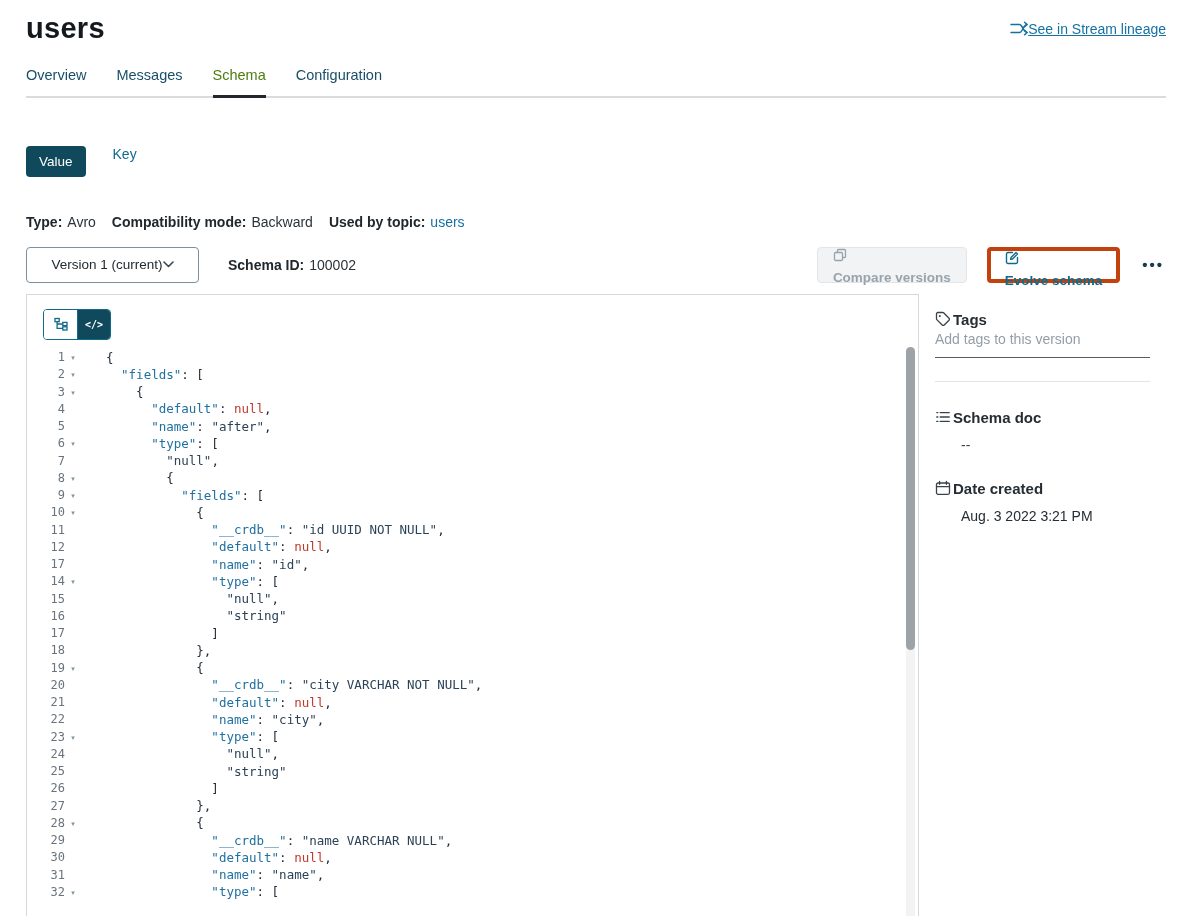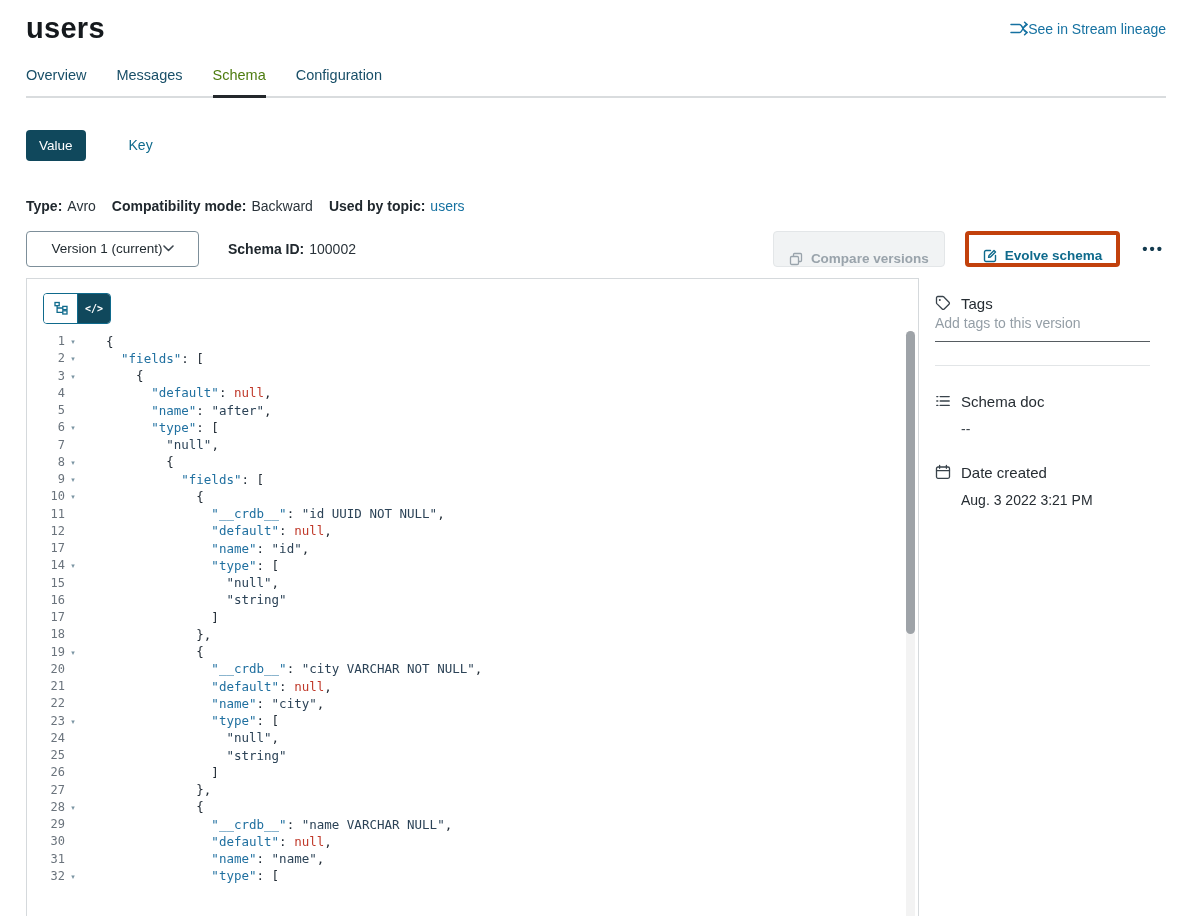--- a/index.html
+++ b/index.html
@@ -6,45 +6,45 @@
   body {
     margin: 0; width: 1189px; height: 916px; overflow: hidden;
     background: #fff; color: #1f272e;
     font-family: "Liberation Sans", sans-serif;
   }
   .page { padding: 0 23px 0 26px; }
 
   
   .topbar { display: flex; align-items: center; justify-content: space-between; padding-top: 12px; }
   h1.title { margin: 0; font-size: 29px; font-weight: 700; color: #15191d; letter-spacing: .3px; }
-  .lineage { display: flex; align-items: center; gap: 0; color: #1571a1; font-size: 14px; cursor: pointer; }
+  .lineage { display: flex; align-items: center; gap: 0; color: #1571a1; font-size: 14px; cursor: pointer; text-decoration: underline; }
 
   
   .tabs { margin-top: 22px; display: flex; gap: 30px; border-bottom: 2px solid #d9dcde; font-size: 14.5px; }
   .tab { padding-bottom: 12px; margin-bottom: -2.5px; border-bottom: 3px solid transparent; color: #194f68; cursor: pointer; }
   .tab.active { color: #4d7c0f; border-bottom-color: #23272b; }
 
   
-  .vk-row { margin-top: 32px; display: flex; align-items: center; gap: 16px; }
+  .vk-row { margin-top: 48px; display: flex; align-items: flex-start; }
   .vk-value { background: #10485c; color: #fff; border: none; border-radius: 4px; height: 31px; padding: 0 13px; font-size: 13.5px; font-family: inherit; cursor: pointer; }
   .vk-key { margin-left: 27px; background: none; border: none; color: #0f6a8c; font-size: 14px; font-family: inherit; cursor: pointer; padding: 0; }
 
   
   .meta { margin-top: 37px; font-size: 14px; display: flex; align-items: center; }
   .meta .seg { margin-right: 16px; }
   .m-label { font-weight: 700; color: #20282e; }
   .m-val { margin-left: 5px; color: #2a333a; }
   .m-link { margin-left: 5px; color: #1571a1; cursor: pointer; }
 
   
   .vrow { margin-top: 17px; display: flex; align-items: center; }
   .select { width: 173px; height: 36px; border: 1px solid #7d8f9a; border-radius: 4px; display: flex; align-items: center; justify-content: center; padding: 0 12px; font-size: 13.5px; color: #222b31; background: #fff; cursor: pointer; }
   .schema-id { margin-left: 29px; font-size: 14px; }
   .right-actions { margin-left: auto; display: flex; align-items: center; gap: 20px; }
-  .btn { height: 36px; display: inline-flex; align-items: flex-end; gap: 8px; border-radius: 4px; font-size: 13.5px; font-weight: 600; font-family: inherit; cursor: pointer; }
+  .btn { height: 36px; display: inline-flex; align-items: flex-start; gap: 8px; border-radius: 4px; font-size: 13.5px; font-weight: 600; font-family: inherit; cursor: pointer; flex-direction: column; }
   .btn-compare { padding: 0 15px; background: #f1f3f4; border: 1px solid #e3e6e8; color: #99a3ab; }
   .btn-evolve { padding: 0 14px; background: #fff; border: 4px solid #c2410c; color: #0f6a8c; }
   .more { background: none; border: none; color: #143b4f; font-size: 15px; font-weight: 700; letter-spacing: 2px; cursor: pointer; padding: 0 2px; }
 
   
   .content { margin-top: 11px; display: flex; align-items: stretch; height: 650px; }
   .code-panel { width: 893px; flex: none; border: 1px solid #d5d9dc; position: relative; background: #fff; }
   .toolbar { padding: 14px 0 0 16px; display: flex; }
   .segctl { display: inline-flex; border: 1px solid #0f6a8c; border-radius: 4px; overflow: hidden; }
   .seg-btn { width: 33px; height: 29px; display: flex; align-items: center; justify-content: center; background: #fff; border: none; cursor: pointer; padding: 0; }
@@ -58,21 +58,21 @@
   .tok-k { color: #2070a0; }
   .tok-s { color: #2c4357; }
   .tok-x { color: #c03a2b; }
   .tok-p { color: #222c36; }
 
   .vscroll { position: absolute; top: 52px; right: 3px; bottom: 4px; width: 9px; background: #f3f3f3; border-radius: 5px; }
   .vthumb { position: absolute; top: 0; left: 0; width: 9px; height: 303px; background: #9ea3a8; border-radius: 5px; cursor: pointer; }
 
   
   .sidebar { flex: 1; padding: 17px 16px 0 16px; }
-  .s-head { display: flex; align-items: center; gap: 10px; font-size: 15px; font-weight: 400; color: #262d33; }
+  .s-head { display: flex; align-items: center; gap: 2px; font-size: 15px; font-weight: 700; color: #262d33; }
   .tags-input { margin-top: 3px; width: 100%; border: none; border-bottom: 1px solid #565c61; padding: 0 0 10px; font-size: 14px; color: #222; outline: none; background: transparent; font-family: inherit; }
   .tags-input::placeholder { color: #949ea6; }
   .s-divider { margin-top: 23px; height: 1px; background: #e2e5e7; }
   .section { margin-top: 27px; }
   .s-value { margin: 11px 0 0 26px; font-size: 14px; color: #3f474e; }
   .s-value.dark { color: #262d33; }
 
   .icon { display: inline-flex; flex: none; }
 </style>
 </head>

